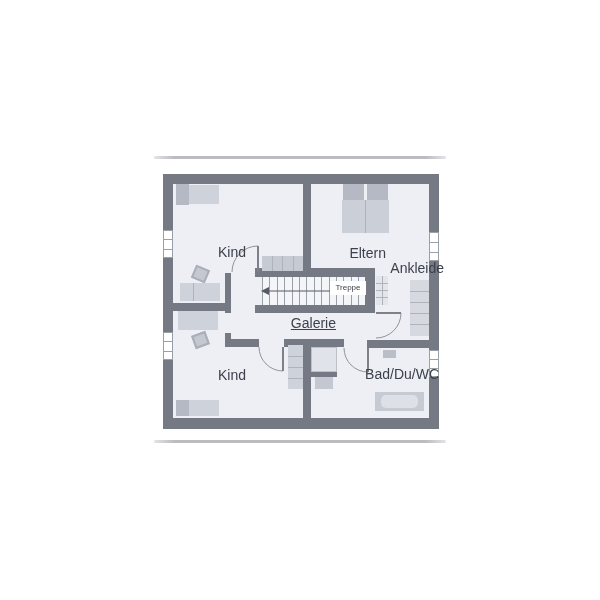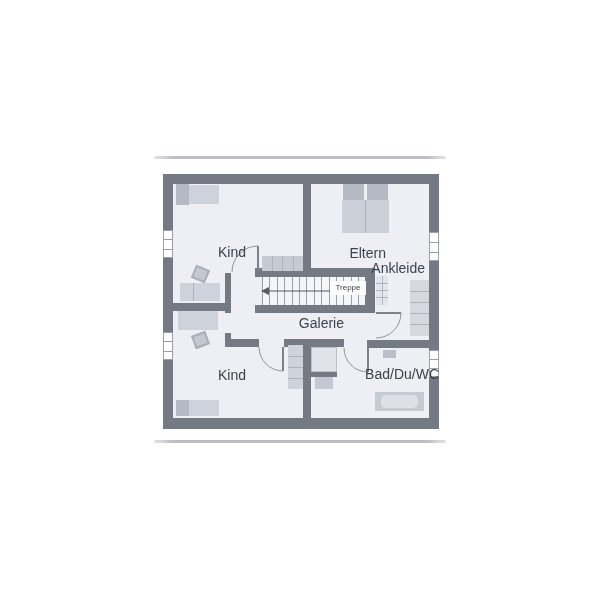--- a/index.html
+++ b/index.html
@@ -131,19 +131,19 @@
     <line x1="376" y1="313" x2="401" y2="313" stroke="#7c818a" stroke-width="2"></line>
 
     <g>
       <line x1="268" y1="291" x2="340" y2="291" stroke="#555a64" stroke-width="1"></line>
       <polygon points="261,291 269,287 269,295" fill="#555a64"></polygon>
     </g>
   </svg>
 
   <div class="label" style="left:166px;top:247px;">Kind</div>
   <div class="label" style="left:306px;top:248px;">Eltern</div>
-  <div class="label" style="left:345px;top:263px;">Ankleide</div>
+  <div class="label" style="left:364px;top:263px;">Ankleide</div>
   <div class="label-box" style="left:330px;top:281px;width:36px;height:14px;">Treppe</div>
-  <div class="label" style="left:264px;top:318px;">Galerie</div>
+  <div class="label" style="left:256px;top:318px;text-decoration:underline;">Galerie</div>
   <div class="label" style="left:166px;top:370px;">Kind</div>
   <div class="label" style="left:359px;top:369px;">Bad/Du/WC</div>
 
 </div>
 
 </body></html>

